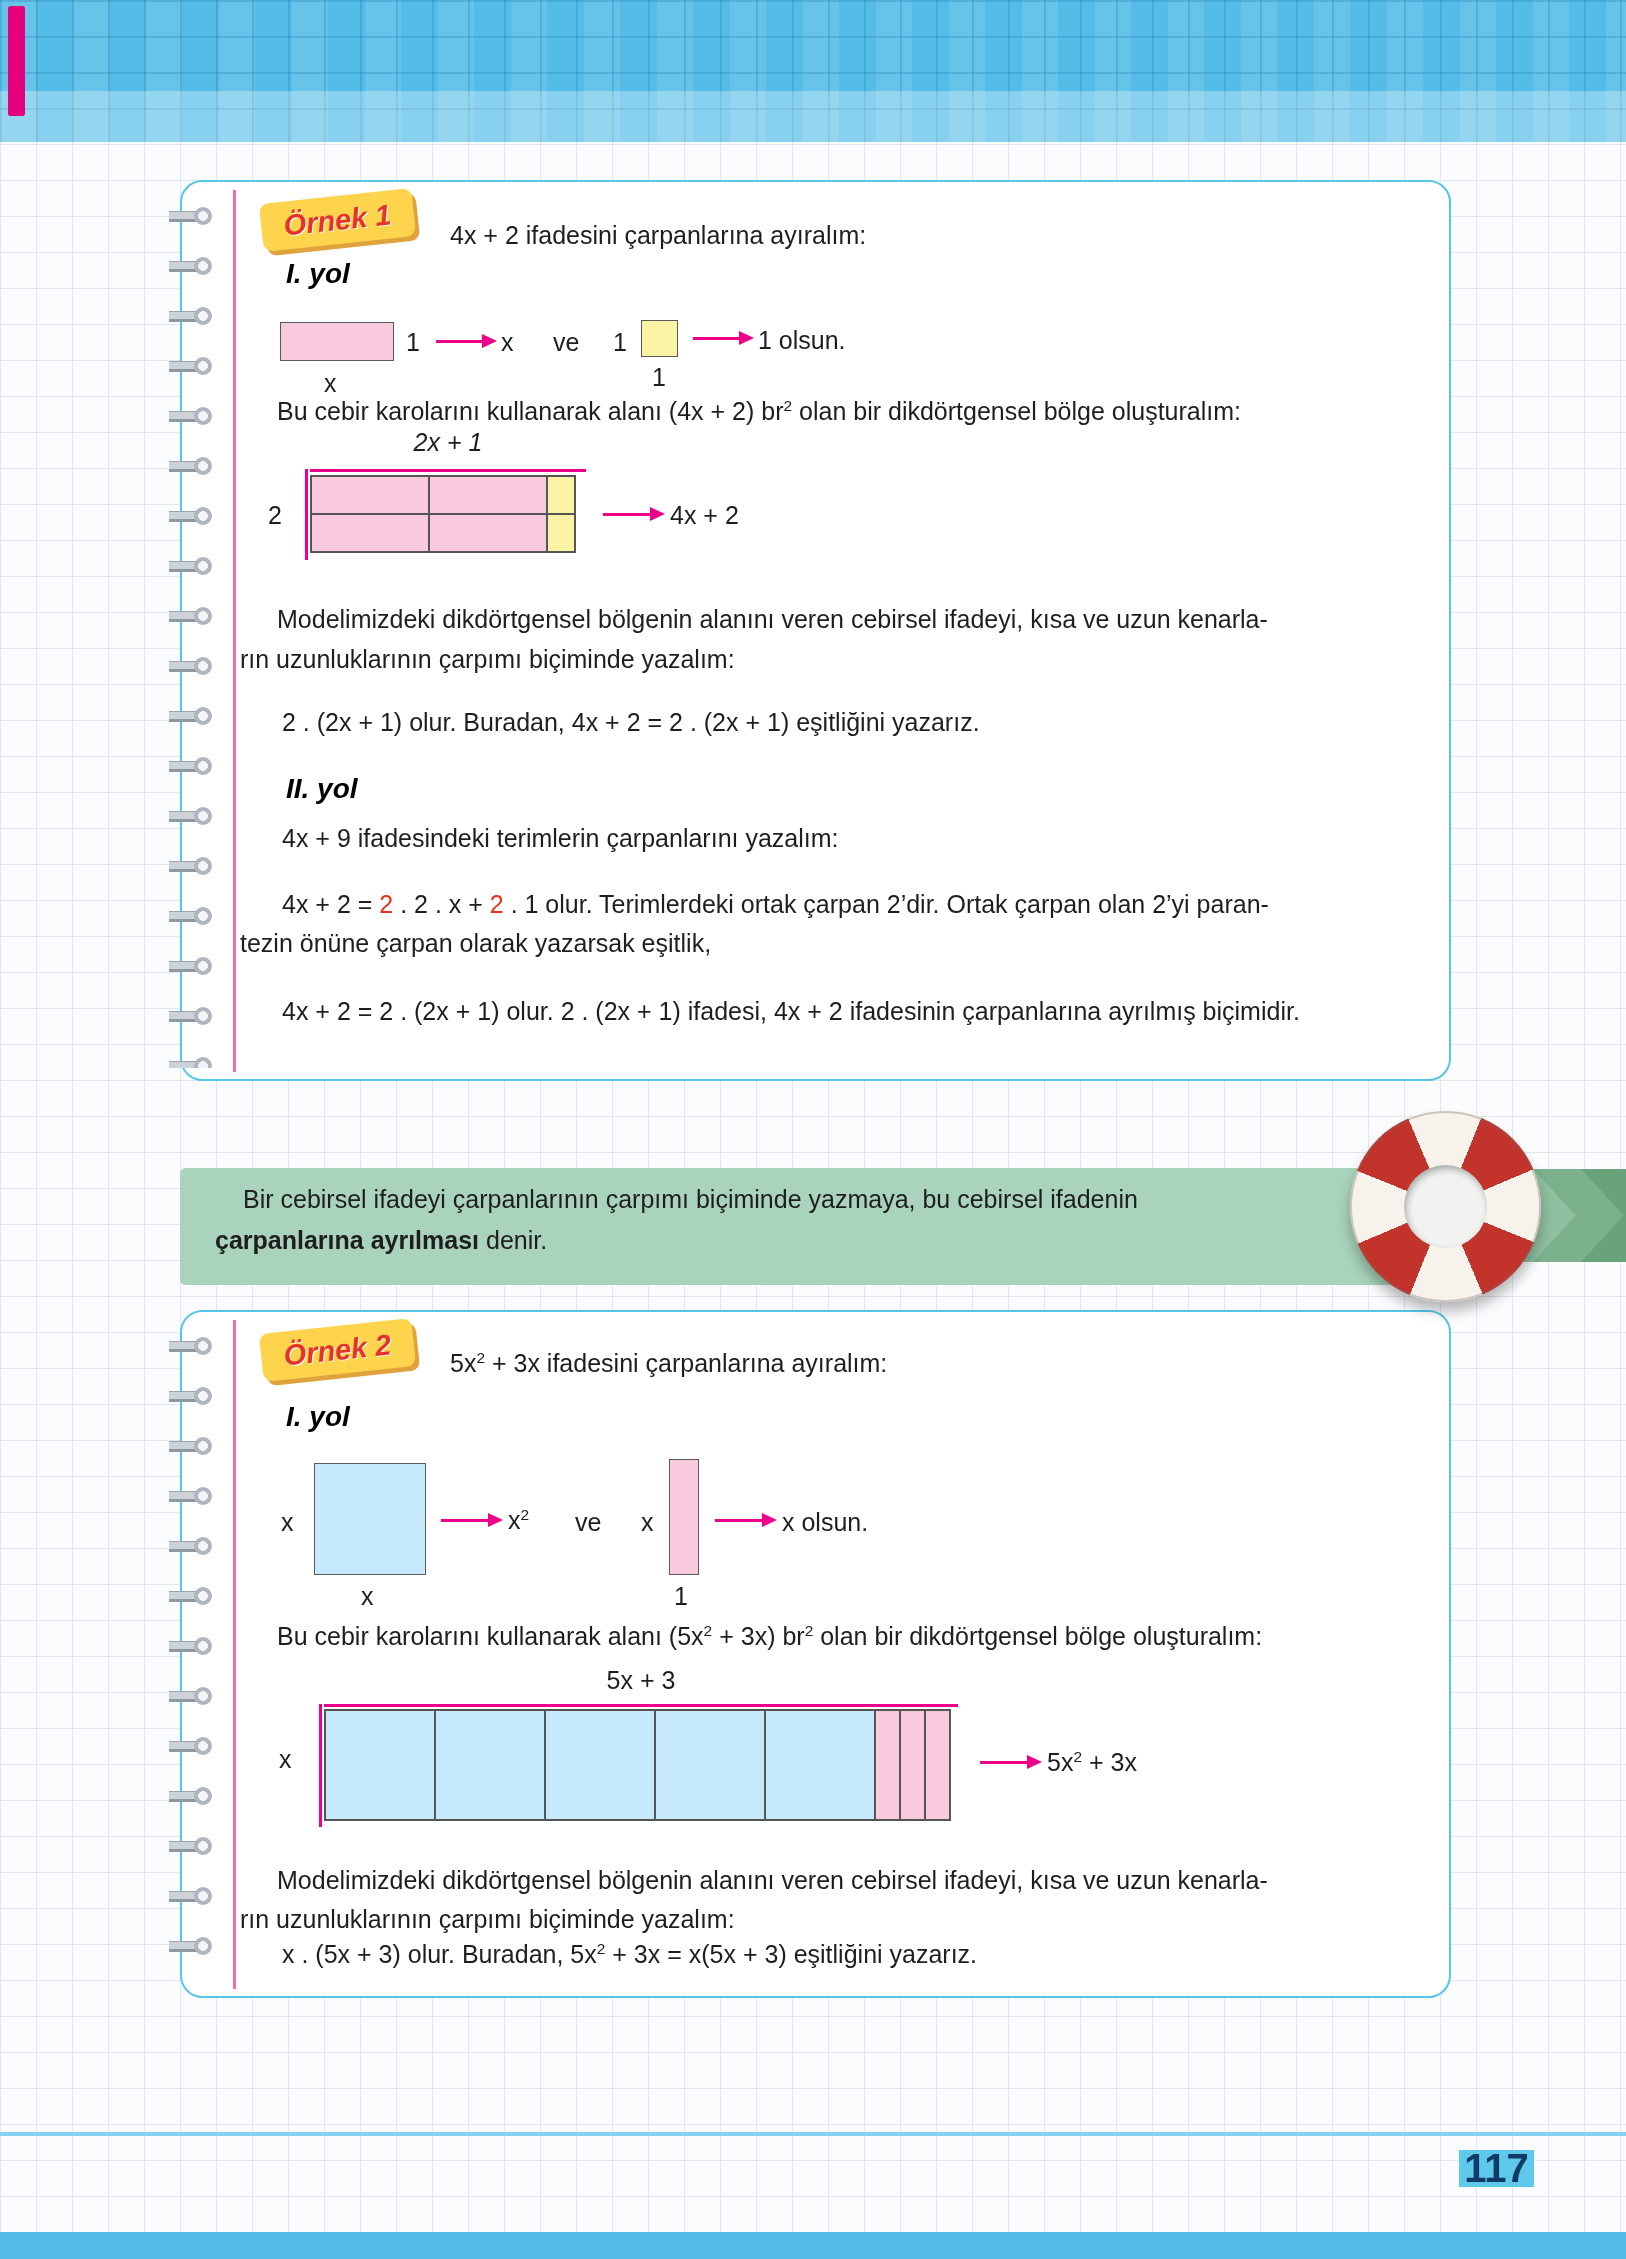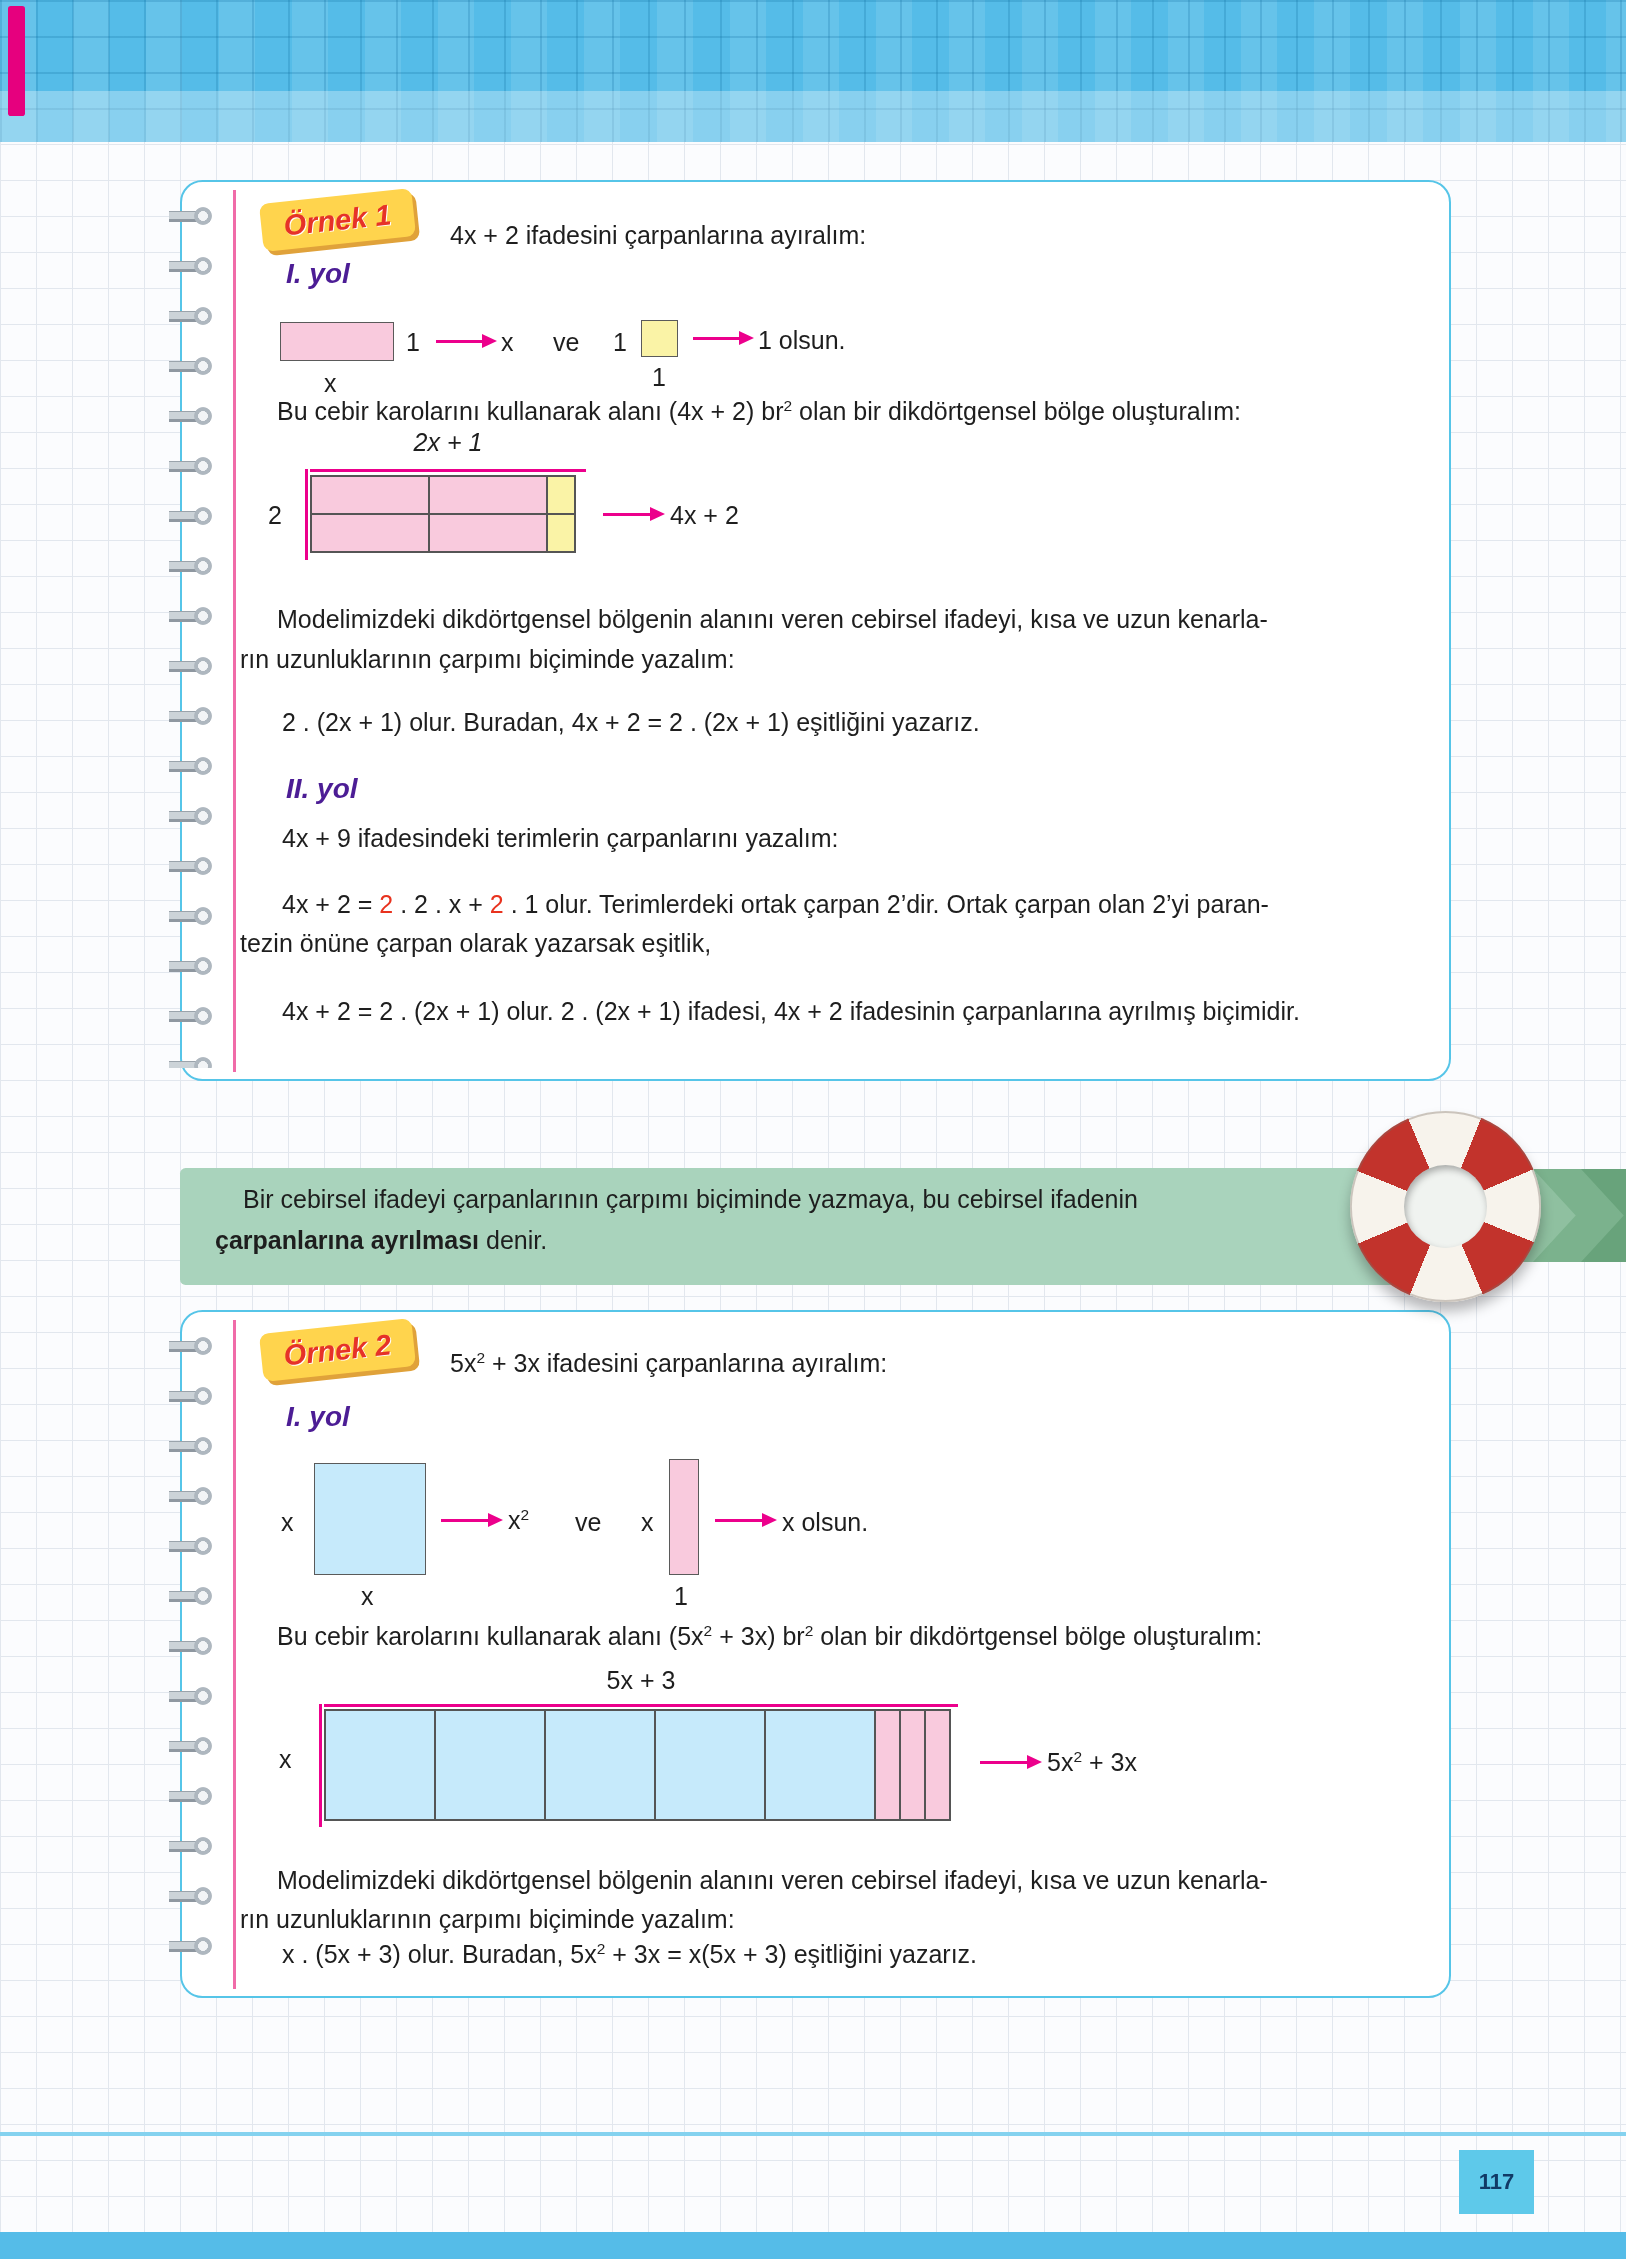--- a/index.html
+++ b/index.html
@@ -42,21 +42,21 @@
     background-repeat: repeat-y;
   }
   .pink-line { position: absolute; left: 51px; top: 7.5px; bottom: 7.5px; width: 2.8px; background: #f06ba8; }
 
   .badge {
     position: absolute; background: #ffd44d; border-radius: 9.3px; padding: 7.5px 22.4px;
     transform: rotate(-6deg); box-shadow: 3.7px 4.7px 0 #e0a23a;
     font-weight: bold; font-style: italic; font-size: 29px; color: #e63228;
     text-shadow: 0.9px 0.9px 0 #ffffff;
   }
-  .way { position: absolute; color: #4c1d95; font-weight: bold; font-style: italic; font-size: 28px; white-space: nowrap; }
+  .way { position: absolute; color: #000000; font-weight: bold; font-style: italic; font-size: 28px; white-space: nowrap; }
   .txt { position: absolute; font-size: 25px; color: #1e1e1e; line-height: 32px; white-space: nowrap; }
   .txt sup { font-size: 62%; line-height: 0; }
   .red { color: #e8321e; }
   .bold { font-weight: bold; }
   .center { text-align: center; }
 
   
   .tile { position: absolute; border: 1.9px solid #5a5a5a; }
   .tile.pink { background: #f9cadd; }
   .tile.yellow { background: #faf3a6; }
@@ -93,22 +93,22 @@
     z-index: 3;
   }
   .lifebuoy::after {
     content: ""; position: absolute; inset: 54px; border-radius: 50%;
     background: #f0f3f0; box-shadow: inset 1.9px 3.7px 7.5px rgba(0,0,0,0.3);
   }
 
   
   .footer-line { position: absolute; left: 0; top: 2132px; width: 100%; height: 3.7px; background: #84d2ef; }
   .page-num {
-    position: absolute; left: 1459px; top: 2150px; width: 75px; height: 64px;
-    background: #5ec9ea; color: #113a66; font-weight: bold; font-size: 22px;
+    position: absolute; left: 1459px; top: 2150px; width: 75px; height: 37px;
+    background: #5ec9ea; color: #113a66; font-weight: bold; font-size: 40px;
     display: flex; align-items: center; justify-content: center;
   }
   .footer-band { position: absolute; left: 0; bottom: 0; width: 100%; height: 28px; background: #55bce8; }
 </style>
 </head>
 <body>
 
 <div class="page">
 
   <div class="top-band"></div>

